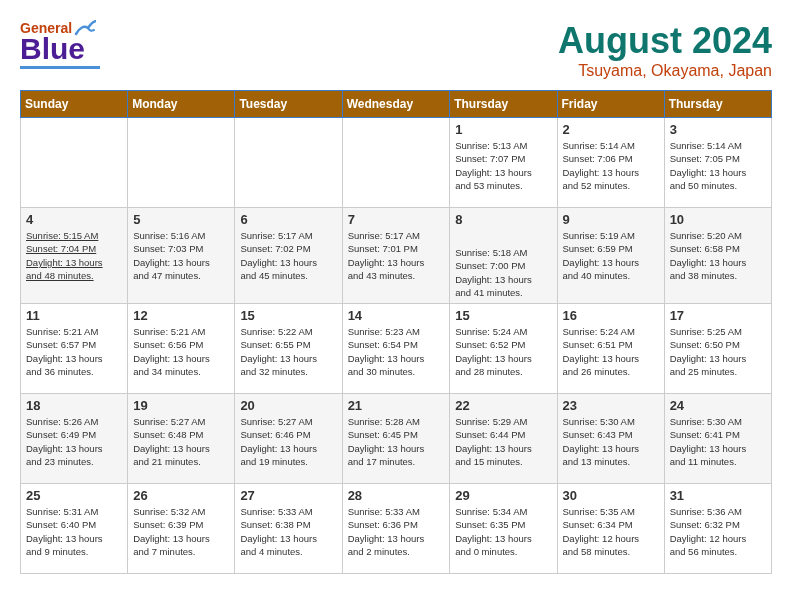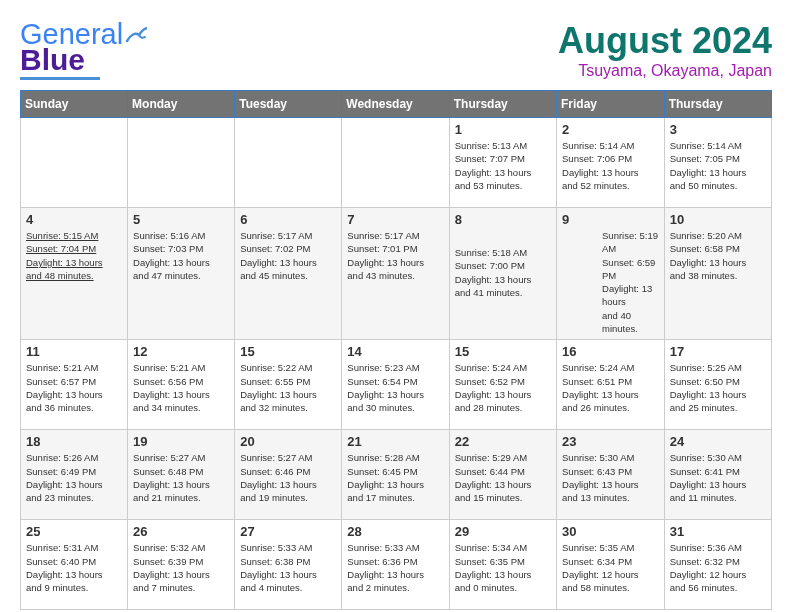--- a/index.html
+++ b/index.html
@@ -24,28 +24,28 @@
     .title-area {
       text-align: right;
     }
     .month-title {
       font-size: 36px;
       font-weight: bold;
       color: #0f766e;
     }
     .location-title {
       font-size: 16px;
-      color: #a21caf;
+      color: #c2410c;
     }
     .calendar-table {
       width: 100%;
       border-collapse: collapse;
     }
     .calendar-table th {
-      background: #737373;
+      background: #a16207;
       color: #fff;
       font-size: 12px;
       font-weight: bold;
       padding: 6px 4px;
       text-align: left;
       border: 1px solid #3a7bc8;
     }
     .calendar-table td {
       border: 1px solid #ccc;
       vertical-align: top;
@@ -73,21 +73,21 @@
     .empty-cell {
       background: #fff !important;
     }
   </style>
 </head>
 <body>
 
 <div class="header-area">
   <div class="logo">
     <div style="display:flex;align-items:center;">
-      <span style="font-size:29px;font-weight:normal;color:#3b82f6;line-height:1;">
+      <span style="font-size:14px;font-weight:bold;color:#c2410c;line-height:1;">
         <span>General</span><svg width="22" height="18" viewBox="0 0 22 18" style="vertical-align:middle;margin-left:2px;">
             <path d="M2 14 Q8 4 14 8 Q18 2 22 1" stroke="#4a90d9" stroke-width="2.5" fill="none" stroke-linecap="round"></path>
             <path d="M14 8 Q16 12 20 10" stroke="#4a90d9" stroke-width="2" fill="none" stroke-linecap="round"></path>
           </svg>
       </span>
     </div>
     <div style="font-size:30px;font-weight:bold;color:#4c1d95;line-height:1;margin-top:-4px;">Blue</div>
     <div style="width:80px;height:3px;background:#4a90d9;margin-top:2px;"></div>
   </div>
   <div class="title-area">
@@ -167,21 +167,21 @@
         </td>
         <td>
           <div class="day-number">8</div>
           <div class="day-info" style="white-space: pre-line; margin-top: 19px;">Sunrise: 5:18 AM
 Sunset: 7:00 PM
 Daylight: 13 hours
 and 41 minutes.</div>
         </td>
         <td>
           <div class="day-number">9</div>
-          <div class="day-info" style="white-space: pre-line; margin-left: 40px;">Sunrise: 5:19 AM
+          <div class="day-info" style="white-space: pre-line;">Sunrise: 5:19 AM
 Sunset: 6:59 PM
 Daylight: 13 hours
 and 40 minutes.</div>
         </td>
         <td>
           <div class="day-number">10</div>
           <div class="day-info" style="white-space: pre-line;">Sunrise: 5:20 AM
 Sunset: 6:58 PM
 Daylight: 13 hours
 and 38 minutes.</div>

